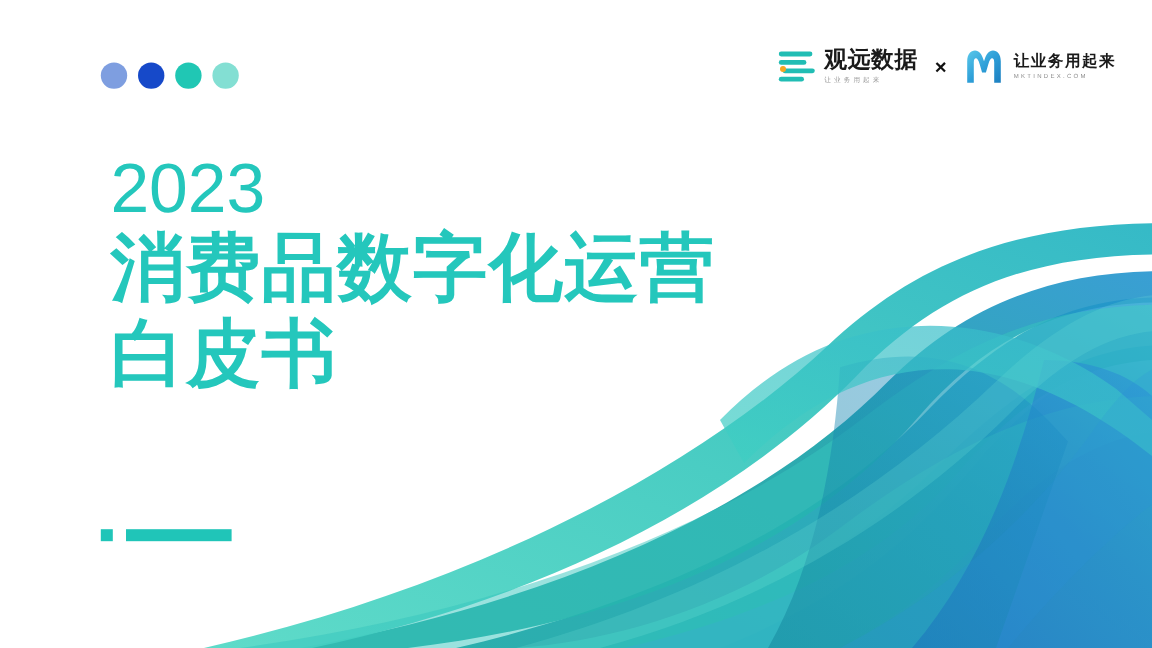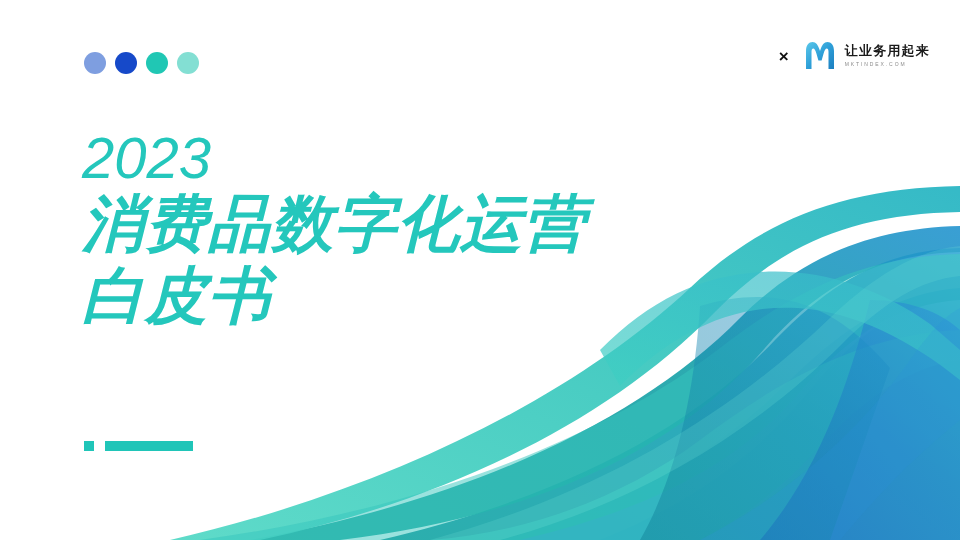--- a/index.html
+++ b/index.html
@@ -29,21 +29,21 @@
   .gy-text{display:flex;flex-direction:column;justify-content:center;}
   .gy-name{font-size:19px;font-weight:700;color:#1A1A1A;letter-spacing:.5px;line-height:1.05;}
   .gy-tag{font-size:5.5px;color:#9a9a9a;letter-spacing:2.6px;line-height:1.6;margin-top:2px;}
   .xmark{font-size:17px;color:#111;font-weight:600;line-height:1;}
   .mark-mj{width:34px;height:32px;flex:0 0 auto;}
   .mj-text{display:flex;flex-direction:column;justify-content:center;}
   .mj-name{font-size:13px;font-weight:700;color:#1A1A1A;letter-spacing:1.2px;line-height:1.1;}
   .mj-sub{font-size:5px;color:#8c8c8c;letter-spacing:1.9px;line-height:1.6;margin-top:2px;}
 
   
-  .title-block{position:absolute;left:82px;top:128px;z-index:6;font-style:italic;}
+  .title-block{position:absolute;left:92px;top:128px;z-index:6;}
   .t-year{font-size:58px;font-weight:400;color:#24C7BC;line-height:1.03;letter-spacing:0px;}
   .t-line{font-size:62px;font-weight:700;color:#24C7BC;line-height:1.16;letter-spacing:1px;}
 
   
   .accent{position:absolute;left:84px;top:441px;display:flex;align-items:center;gap:11px;z-index:6;}
   .accent .sq{width:10px;height:10px;background:#20C5B8;}
   .accent .bar{width:88px;height:10px;background:#20C5B8;}
 
   
   .wave{position:absolute;left:0;top:0;width:960px;height:540px;z-index:1;}
@@ -131,20 +131,33 @@
 
   <div class="dots">
     <span class="dot" style="background:#7E9EE0"></span>
     <span class="dot" style="background:#1649C9"></span>
     <span class="dot" style="background:#20C7B4"></span>
     <span class="dot" style="background:#83DFD3"></span>
   </div>
 
   <div class="logobar">
 
+    <div class="logo-unit">
+      <span class="mark-gy">
+        <i class="b1"></i>
+          <i class="b2"></i>
+          <i class="b3"></i>
+          <i class="b4"></i>
+          <u></u>
+      </span>
+      <span class="gy-text">
+        <span class="gy-name">观远数据</span>
+        <span class="gy-tag">让业务用起来</span>
+      </span>
+    </div>
 
     <span class="xmark">×</span>
 
     <div class="logo-unit">
       <svg class="mark-mj" viewBox="0 0 34 32" aria-hidden="true">
         <defs>
           <linearGradient id="mg" x1="0" y1="0" x2="1" y2="1">
             <stop offset="0%" stop-color="#5AC8EA"></stop>
             <stop offset="50%" stop-color="#2E9FD8"></stop>
             <stop offset="100%" stop-color="#1C7FC0"></stop>

